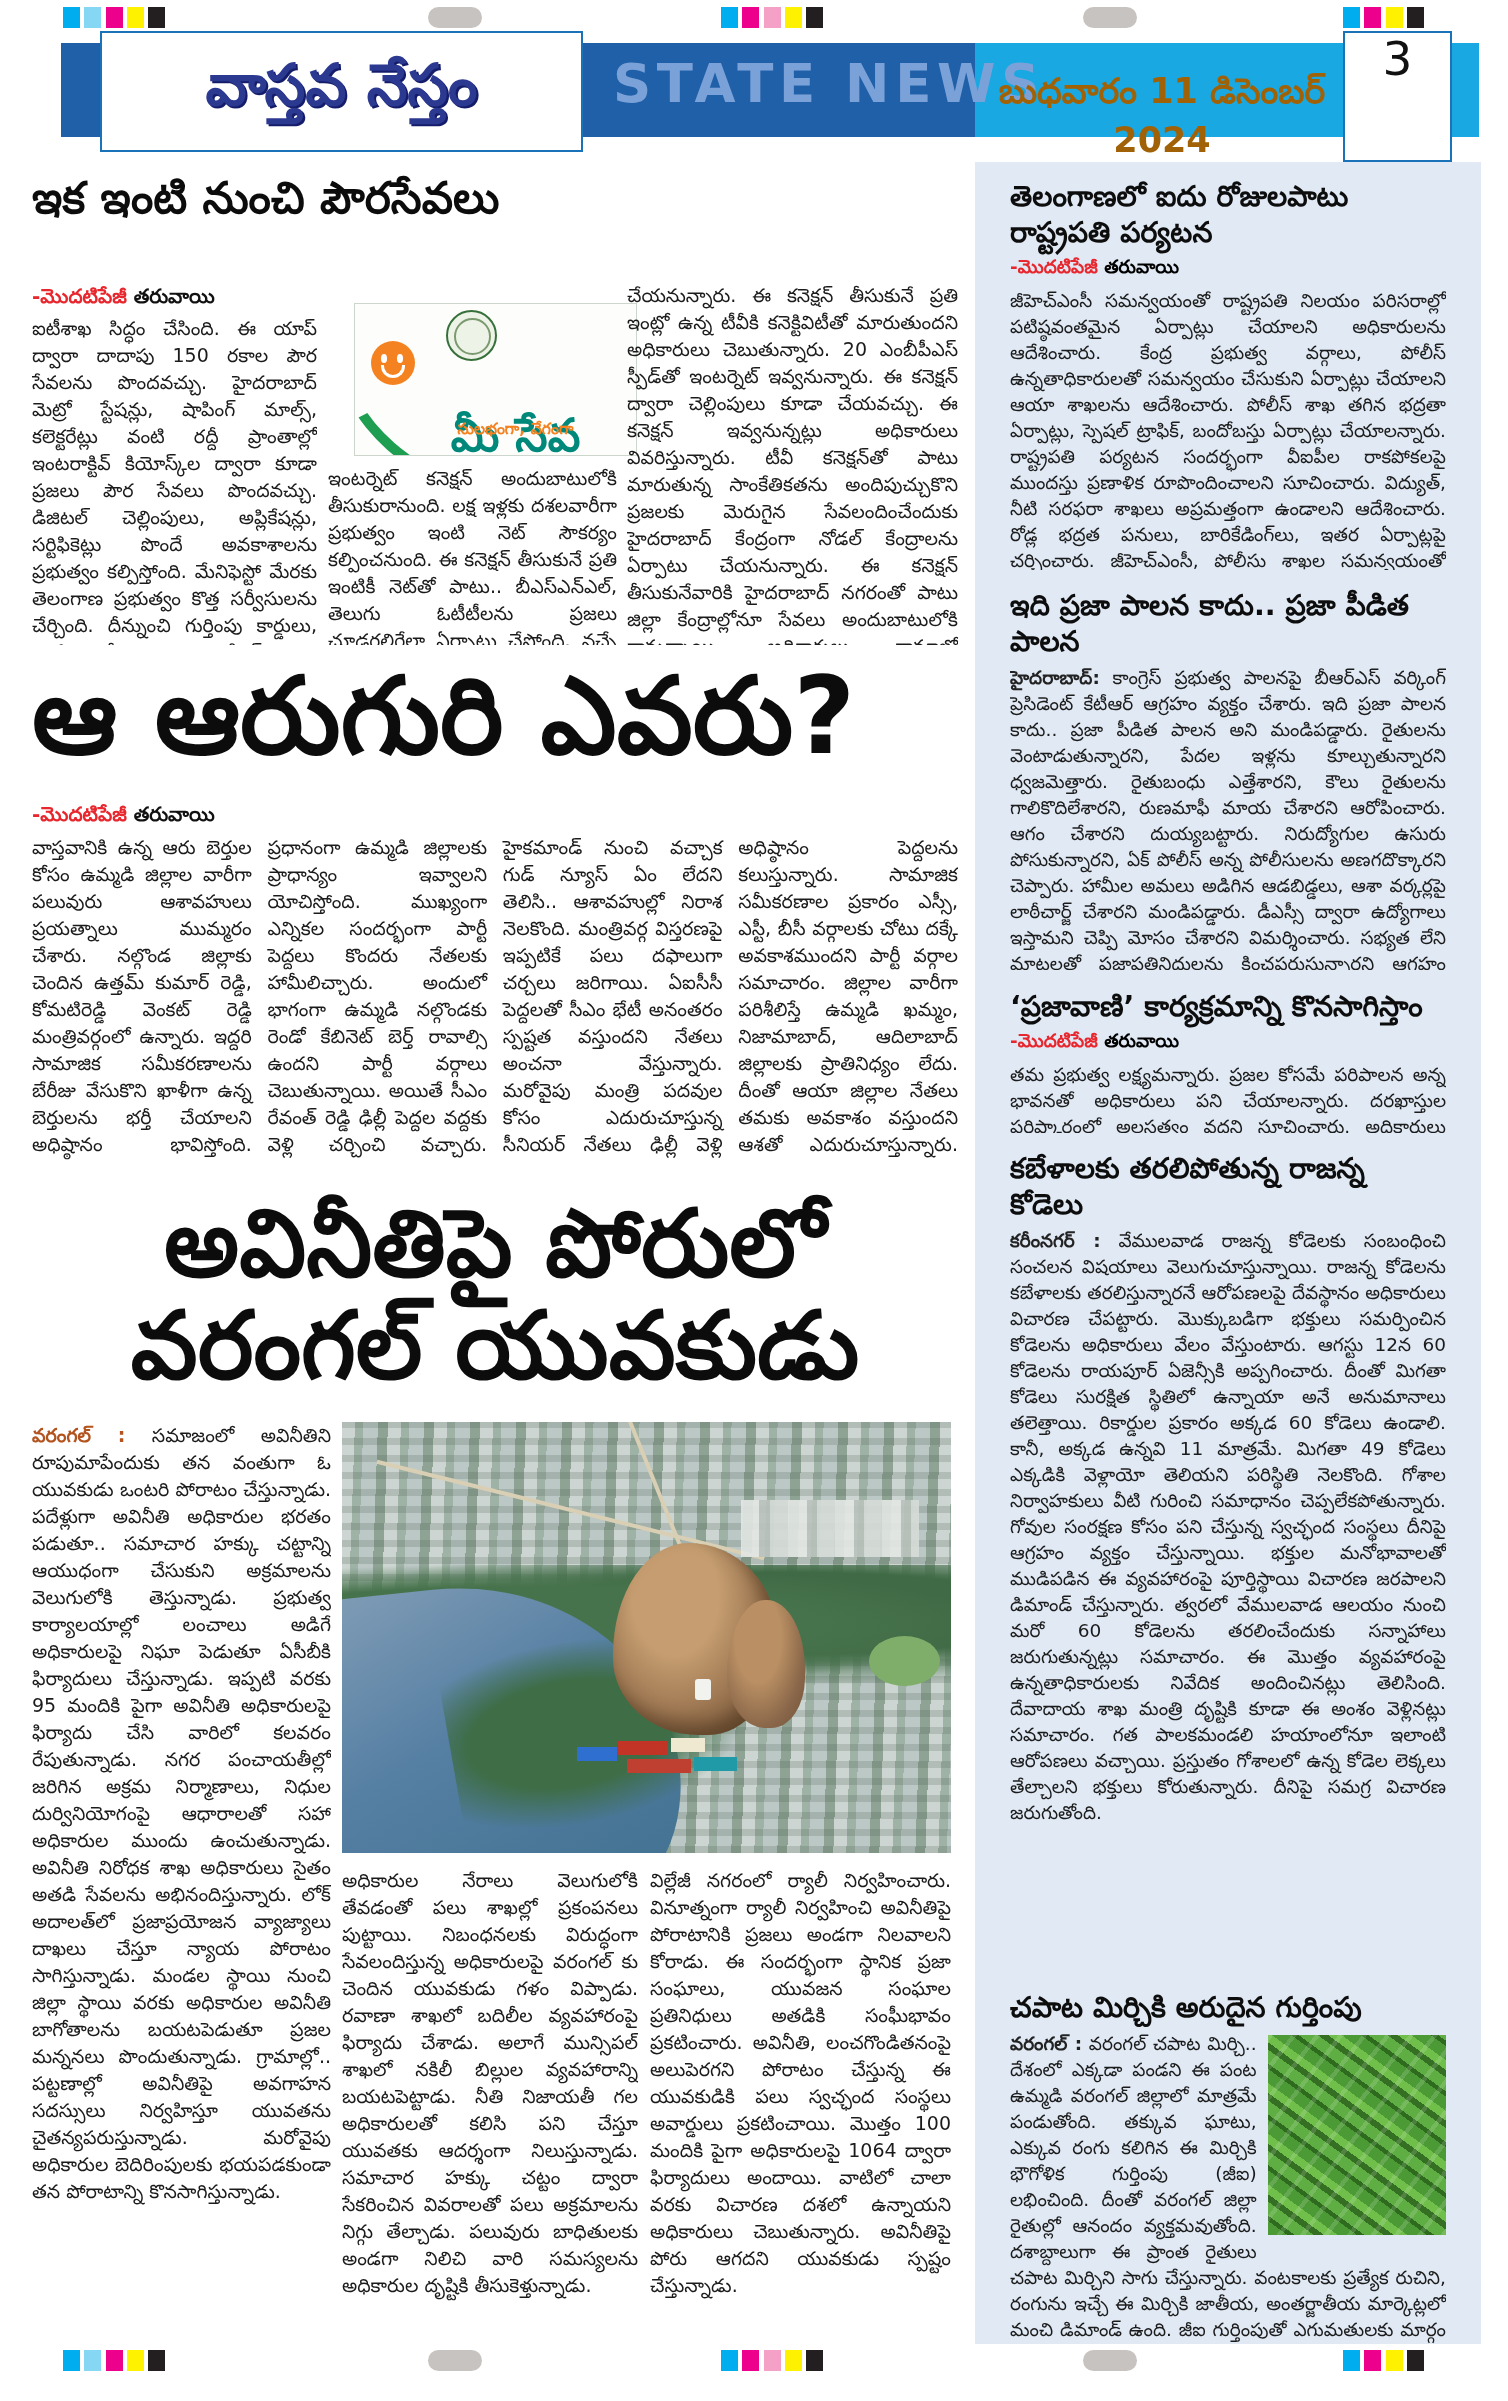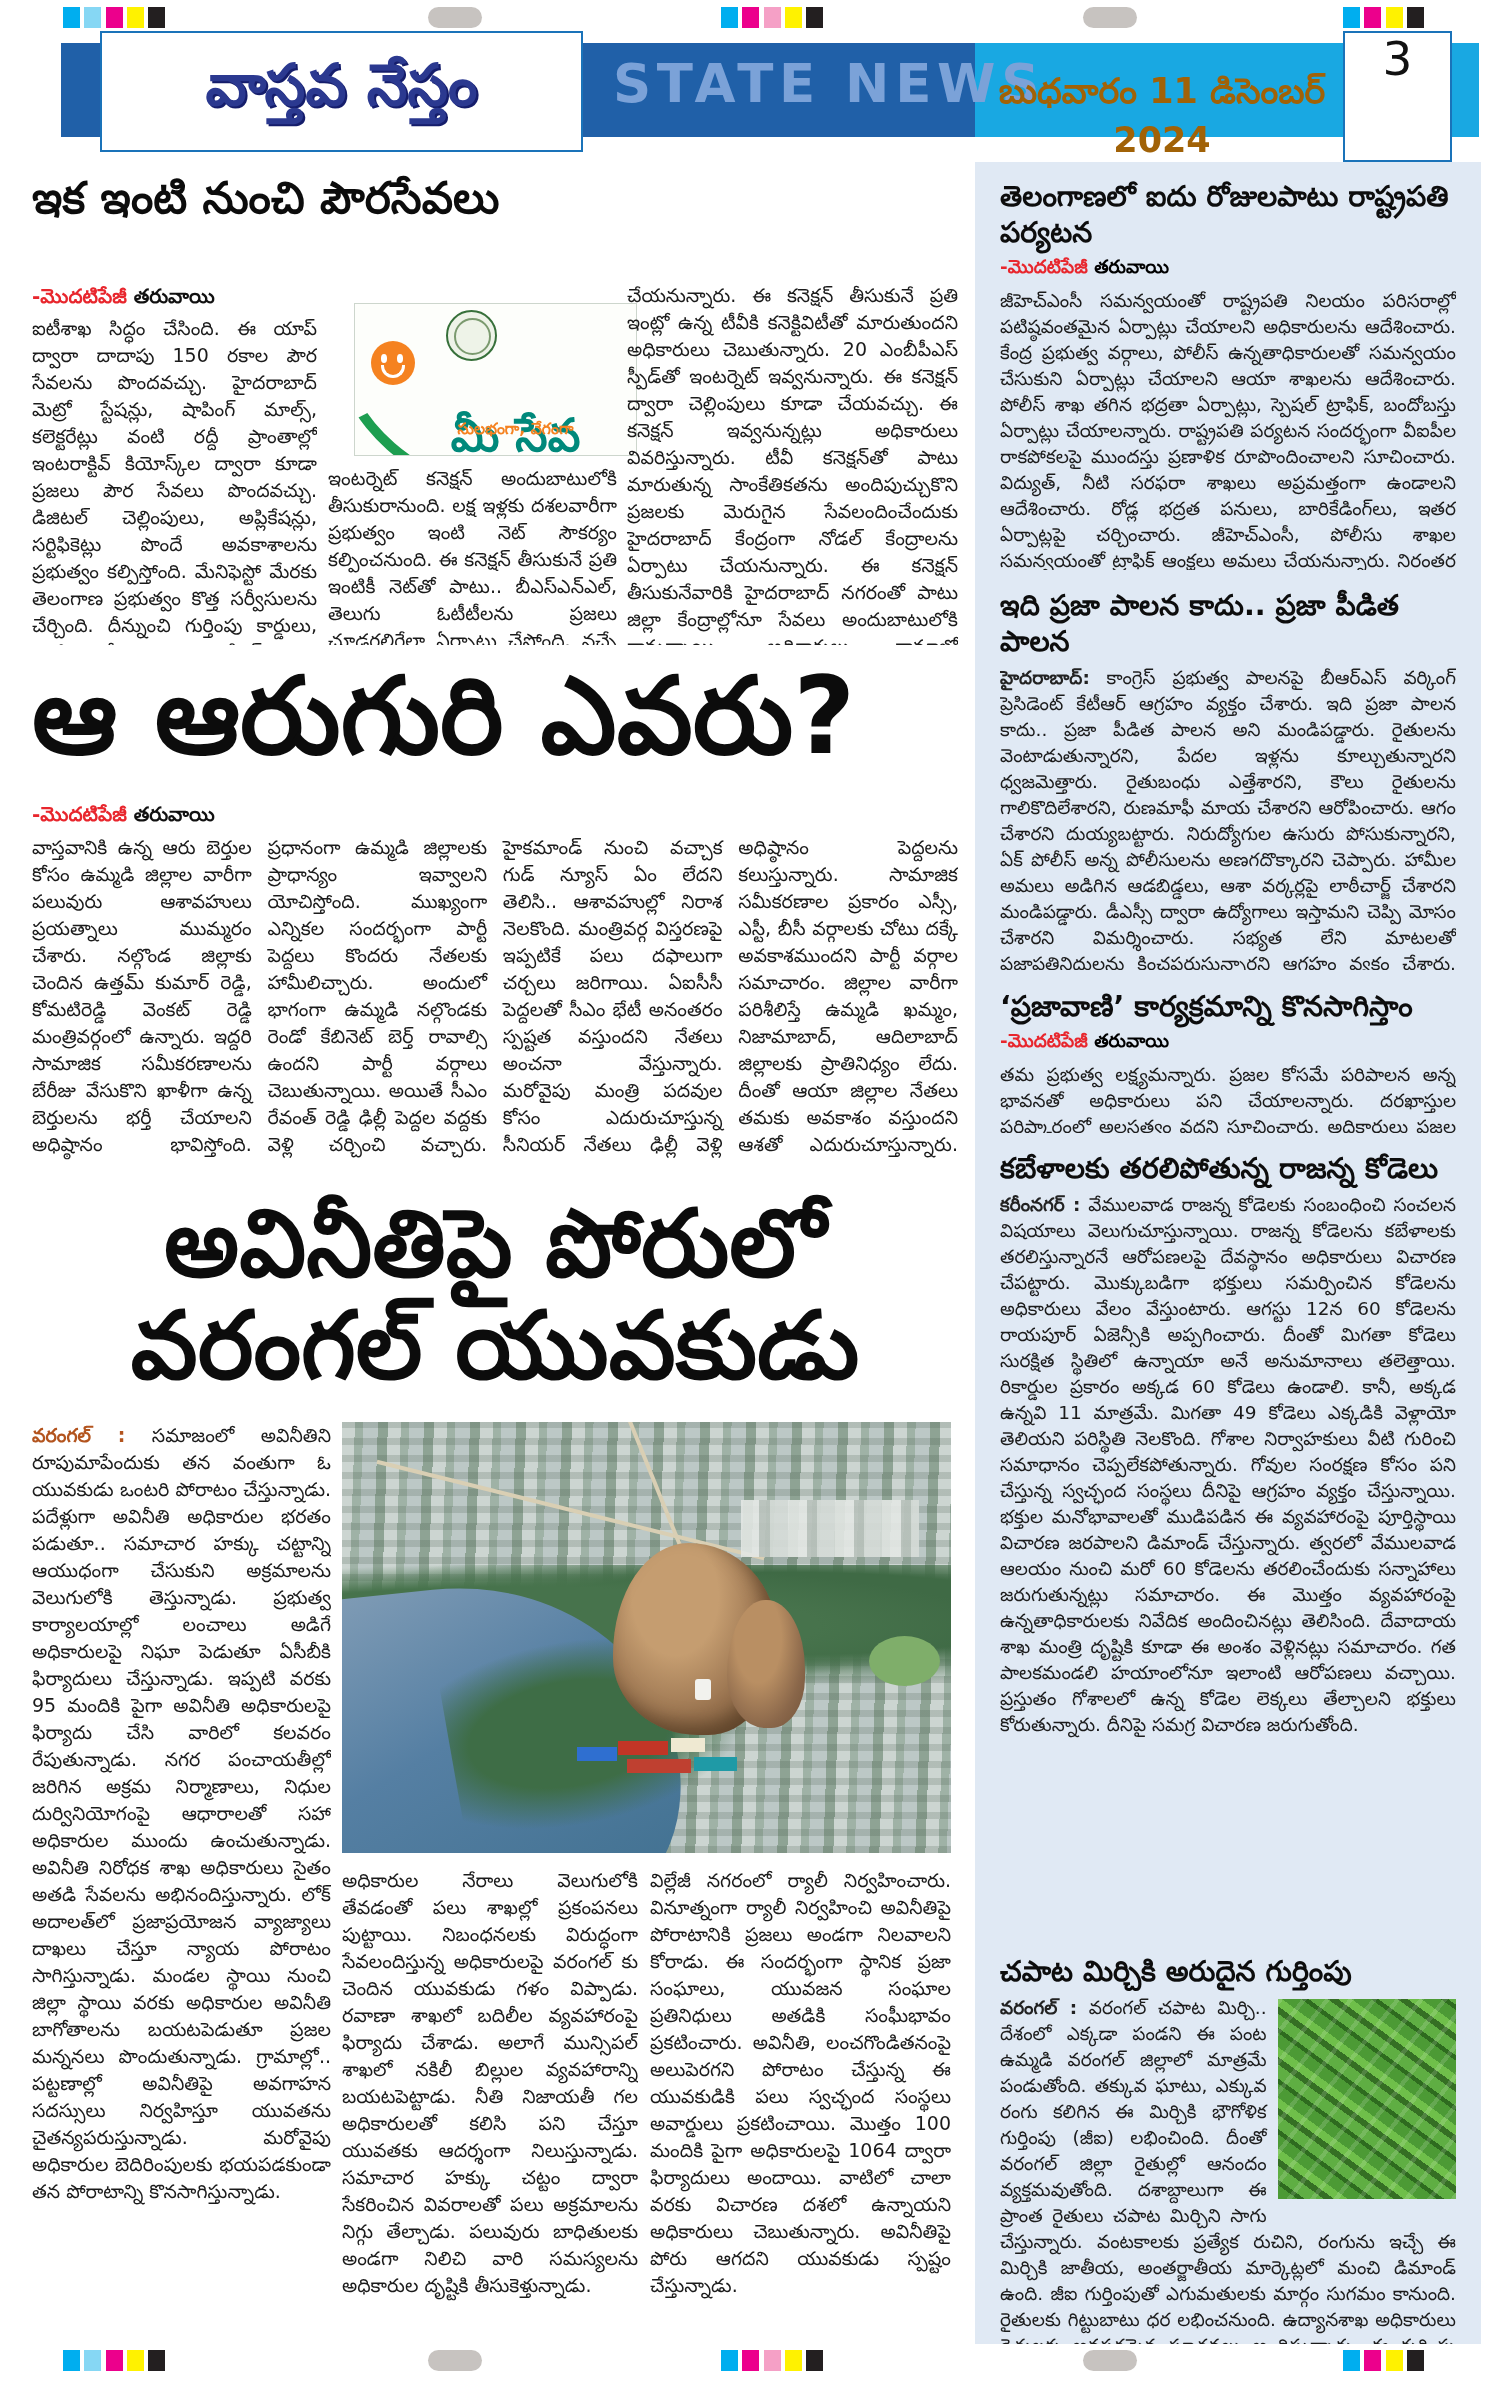--- a/index.html
+++ b/index.html
@@ -33,21 +33,21 @@
   .h-a2{left:32px;top:654px;font-size:107px;}
   .h-a3{left:32px;width:926px;text-align:center;font-size:94px;font-weight:800;color:#0c0c0c;}
   .byline{font-size:20px;font-weight:700;color:#111;}
   .byline .red{color:#e8262d;}
   .bodytx{font-size:19px;line-height:27px;text-align:justify;color:#1b1b1b;overflow:hidden;}
   .dl{font-weight:700;color:#b3541e;}
   .dlb{font-weight:700;color:#222;}
 
   
   .sidebar{left:975px;top:162px;width:506px;height:2182px;background:#e0e9f4;box-sizing:border-box;
-        padding:17px 25px;overflow:hidden;}
+        padding:17px 35px;overflow:hidden;}
   .sb-head{font-size:28.5px;font-weight:800;color:#0d0d0d;margin:0 0 5.7px 0;line-height:1.25;}
   .sb-byline{font-size:18.5px;font-weight:700;margin-bottom:5.7px;}
   .sb-byline .red{color:#e8262d;}
   .sb-body{font-size:18.5px;line-height:26px;text-align:justify;color:#1b1b1b;overflow:hidden;}
   .sb-sec{margin-bottom:18.5px;}
 
   
   .meeseva{left:354px;top:303px;width:281px;height:151px;background:#fdfefb;border:0.7px solid #cdd6cd;overflow:hidden;}
   .ms-swoosh{position:absolute;left:-21.4px;top:-28.5px;width:328px;height:207px;border:10px solid #1d9e50;
         border-radius:50%;border-top-color:transparent;border-left-color:transparent;transform:rotate(18deg);}

